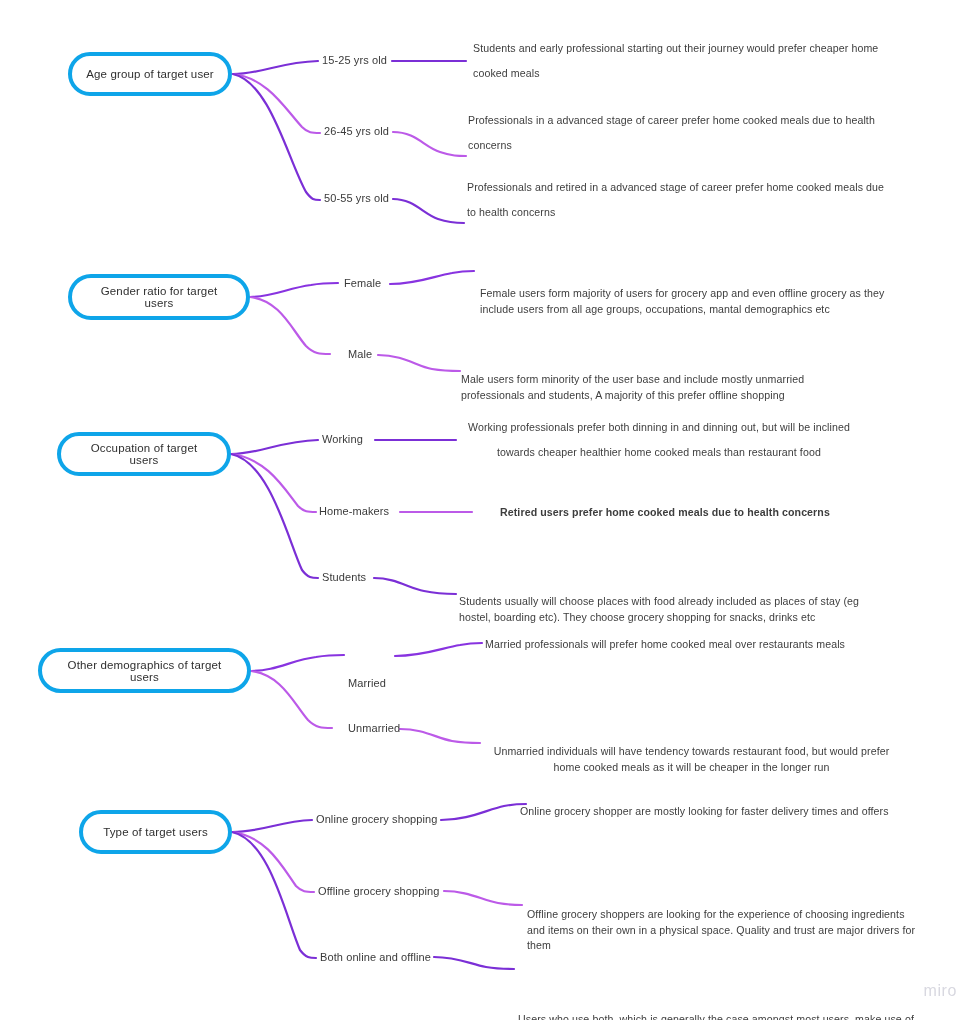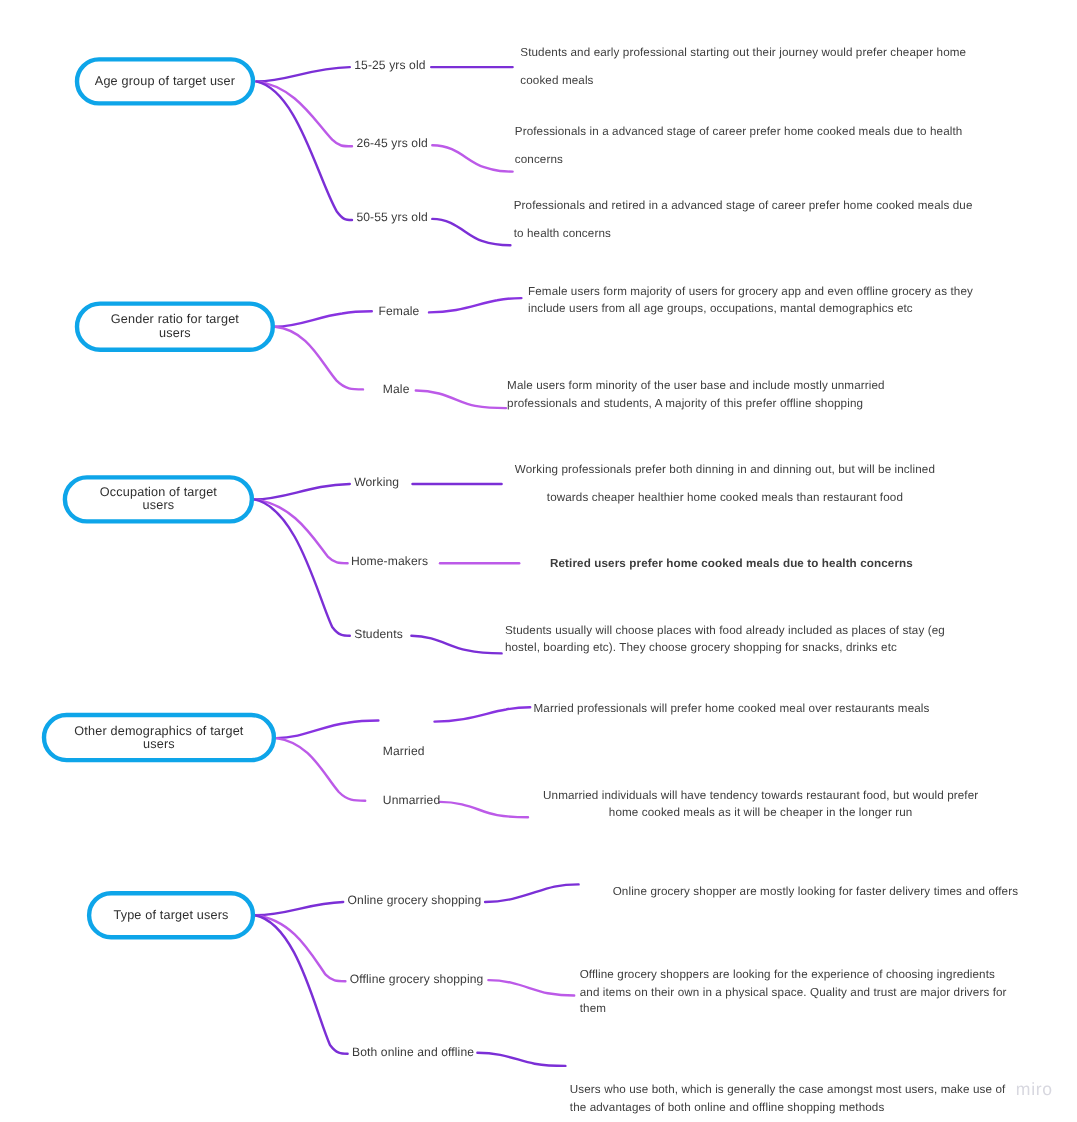--- a/index.html
+++ b/index.html
@@ -53,20 +53,21 @@
   .leaf-text {
     position: absolute;
     color: #3d3d3d;
     font-size: 10.6px;
     letter-spacing: 0.1px;
     line-height: 25px;
     z-index: 3;
   }
   .leaf-text.tight {
     line-height: 15.5px;
+    margin-top: 28px;
   }
   .watermark {
     position: absolute;
     right: 22px;
     bottom: 20px;
     color: #d8d8e0;
     font-size: 16px;
     letter-spacing: 0.6px;
     z-index: 4;
     user-select: none;
@@ -153,21 +154,21 @@
 
   <div class="branch-label" style="left:348px; top:677px;">Married</div>
   <div class="leaf-text" style="left:485px; top:632px; width:400px;">Married professionals will prefer home cooked meal over restaurants meals</div>
 
   <div class="branch-label" style="left:348px; top:722px;">Unmarried</div>
   <div class="leaf-text tight" style="left:489px; top:716px; width:405px;text-align:center;">Unmarried individuals will have tendency towards restaurant food, but would prefer home cooked meals as it will be cheaper in the longer run</div>
 
   <div class="root-node" style="left:79px; top:810px; width:153px; height:44px;">Type of target users</div>
 
   <div class="branch-label" style="left:316px; top:813px;">Online grocery shopping</div>
-  <div class="leaf-text" style="left:557px; top:799px; width:400px;">Online grocery shopper are mostly looking for faster delivery times and offers</div>
+  <div class="leaf-text" style="left:520px; top:799px; width:400px;">Online grocery shopper are mostly looking for faster delivery times and offers</div>
 
   <div class="branch-label" style="left:318px; top:885px;">Offline grocery shopping</div>
   <div class="leaf-text tight" style="left:527px; top:879px; width:396px;">Offline grocery shoppers are looking for the experience of choosing ingredients and items on their own in a physical space. Quality and trust are major drivers for them</div>
 
   <div class="branch-label" style="left:320px; top:951px;">Both online and offline</div>
   <div class="leaf-text tight" style="left:518px; top:984px; width:410px;">Users who use both, which is generally the case amongst most users, make use of the advantages of both online and offline shopping methods</div>
 
   <div class="watermark">miro</div>
 
 </div>

